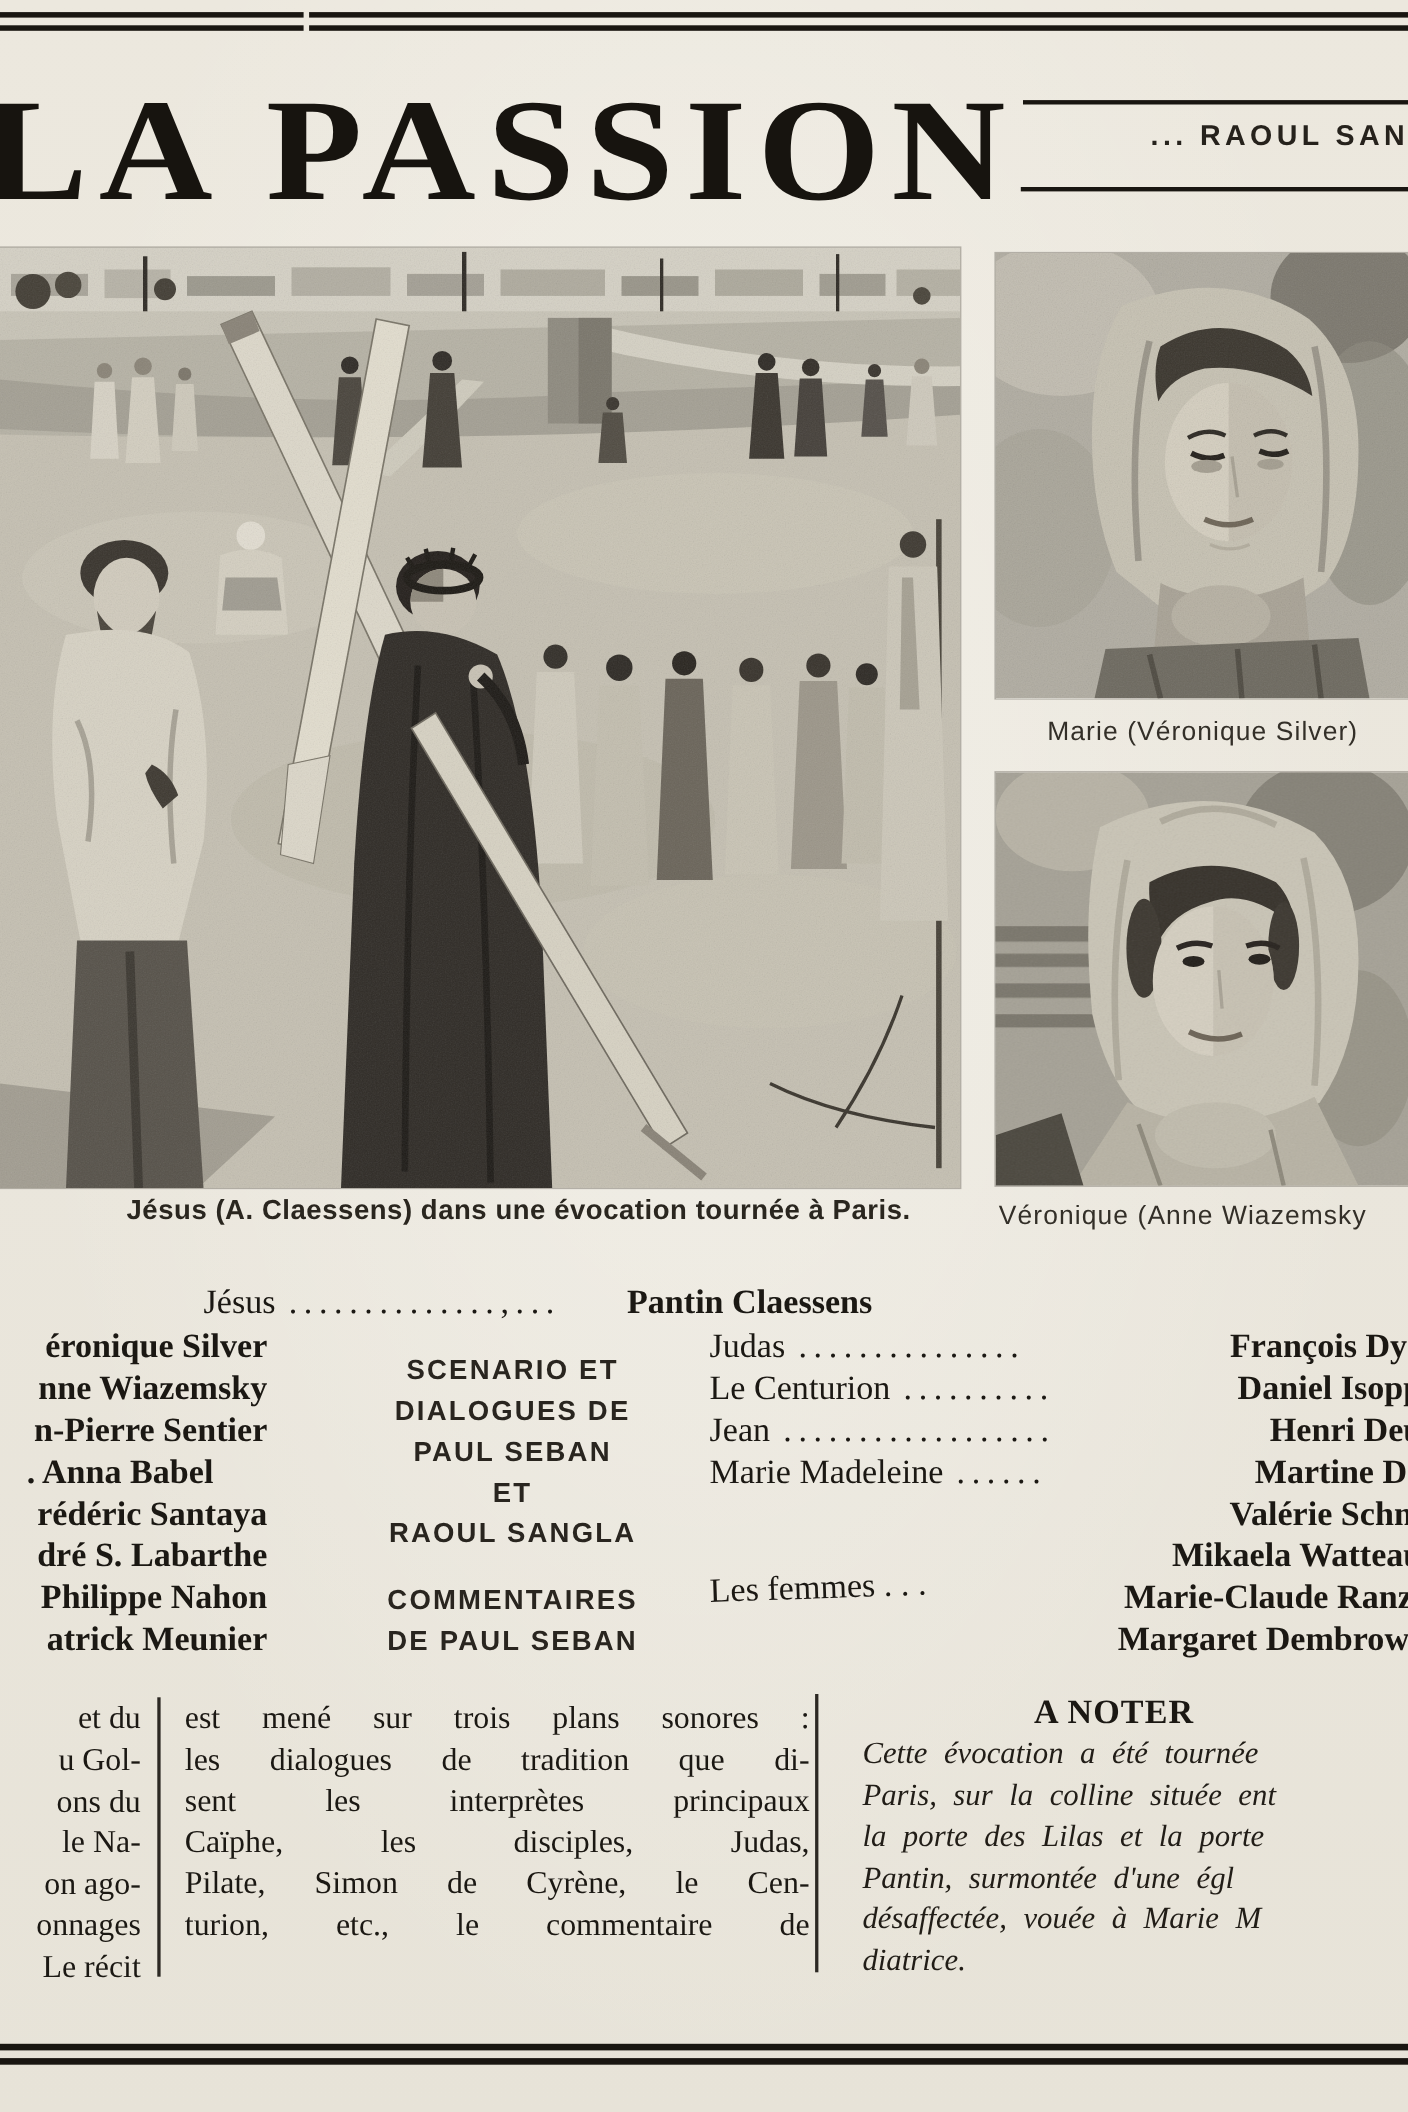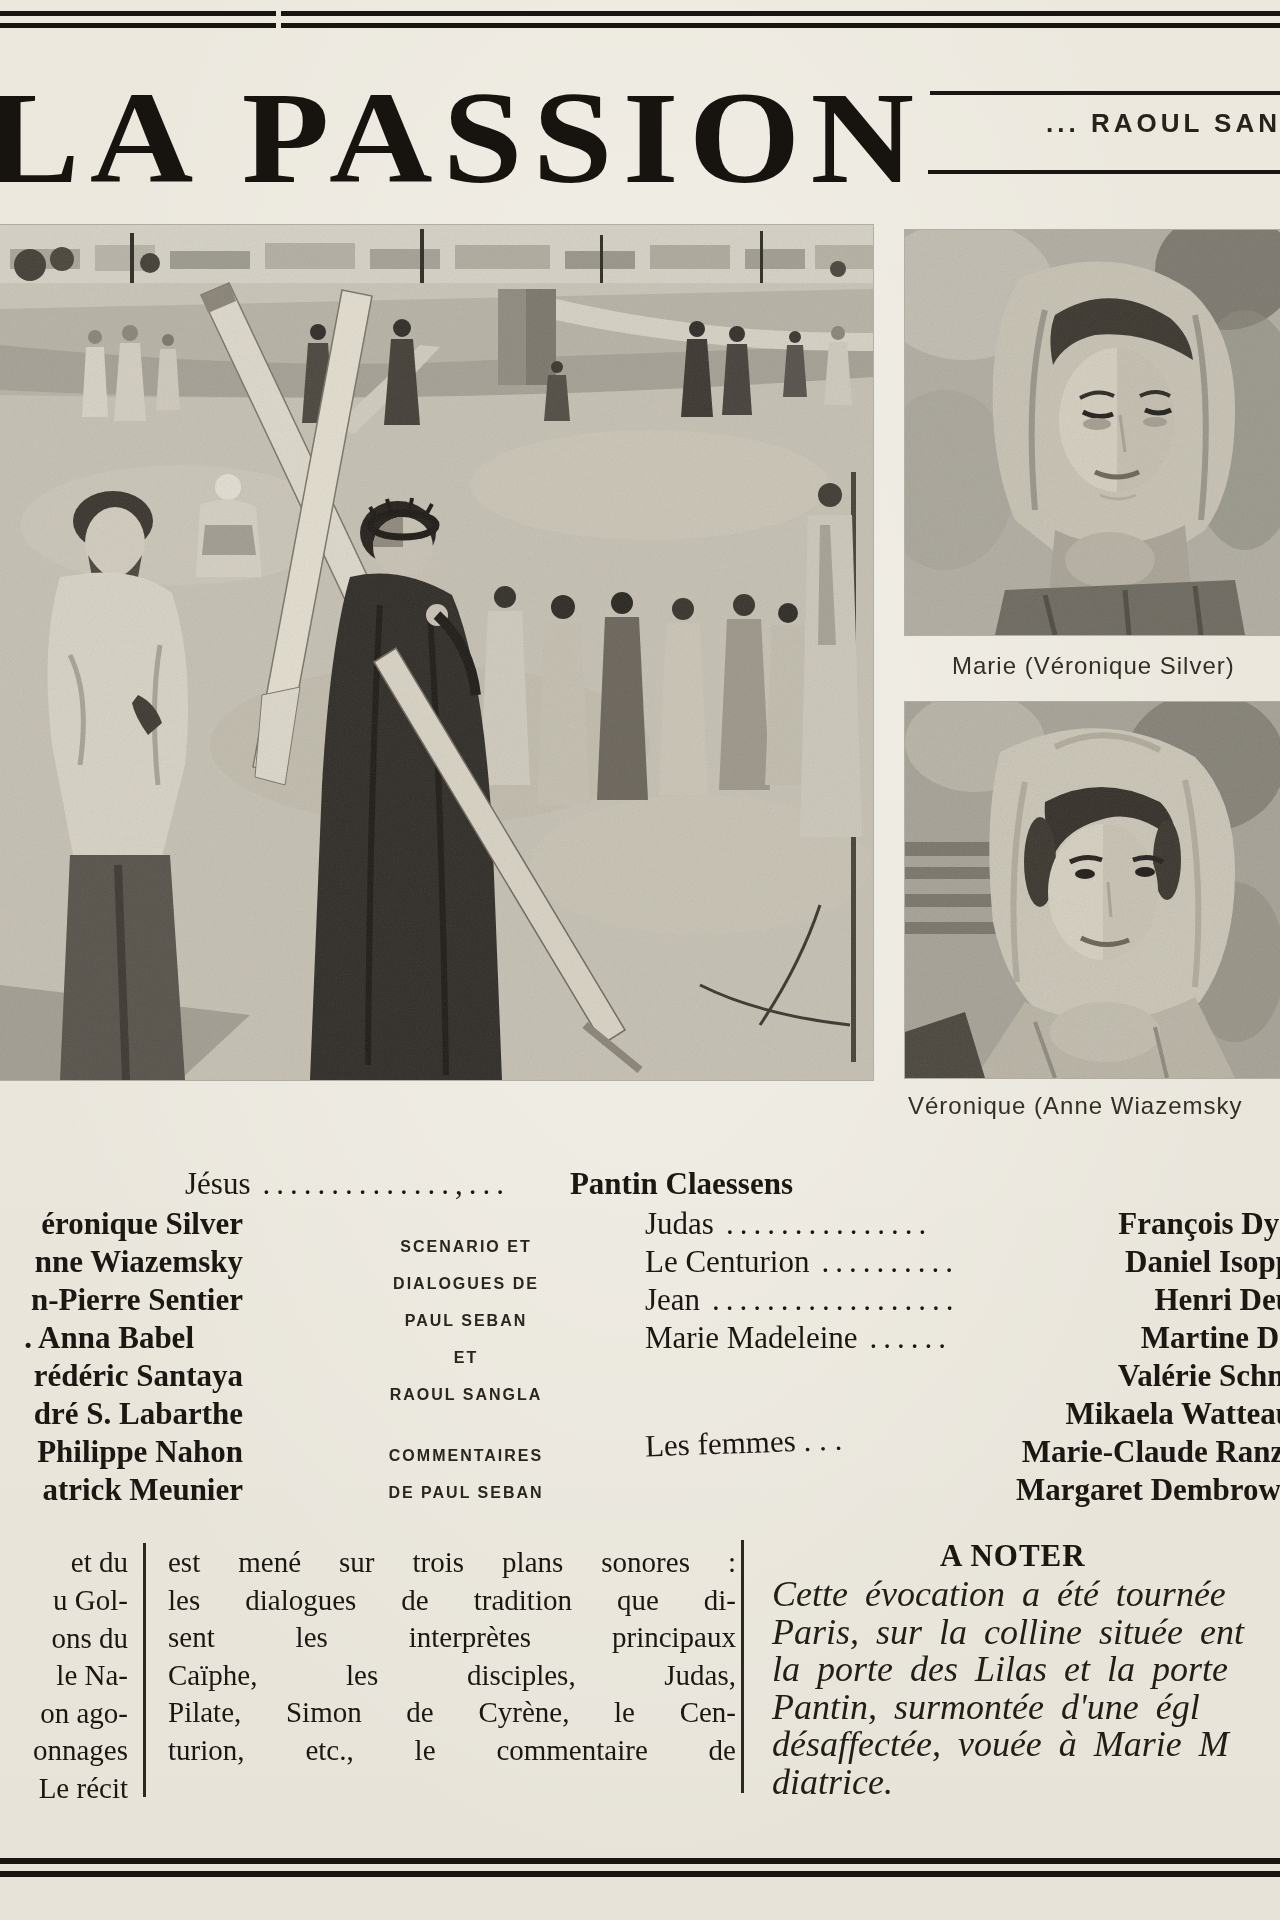--- a/index.html
+++ b/index.html
@@ -36,27 +36,27 @@
     font-size:24px;letter-spacing:1px;white-space:nowrap;
   }
   
   .cast-line{display:flex;align-items:flex-end;font-size:31px;line-height:36px;white-space:nowrap;}
   .cast-role{font-weight:400;}
   .cast-dots{flex:1;overflow:hidden;letter-spacing:6px;margin:0 12px;}
   .cast-name{font-weight:700;}
   .left-name{font-weight:700;font-size:31px;line-height:36px;white-space:nowrap;}
   .credits{
     font-family:"Liberation Sans",sans-serif;font-weight:700;color:#29251f;
-    font-size:16px;letter-spacing:2px;line-height:37px;text-align:center;white-space:nowrap;
+    font-size:25px;letter-spacing:2px;line-height:37px;text-align:center;white-space:nowrap;
   }
   
   .body-line{font-size:29px;line-height:37.5px;white-space:nowrap;}
   .mid-line{font-size:29px;line-height:37.6px;text-align:justify;text-align-last:justify;}
   .note-head{font-weight:700;font-size:31px;letter-spacing:1px;}
-  .note-line{font-style:italic;font-size:36px;line-height:37.6px;word-spacing:8px;white-space:nowrap;color:#211d17;}
+  .note-line{font-style:italic;font-size:28px;line-height:37.6px;word-spacing:8px;white-space:nowrap;color:#211d17;margin-left:12px;}
   .vdiv{background:#2c2823;width:3px;}
   .notch{background:#ece8de;}
 </style>
 </head>
 <body>
 
 <div class="page">
 
   <div class="abs rule" style="left:0;top:11px;width:1280px;height:5px;"></div>
   <div class="abs rule" style="left:0;top:23px;width:1280px;height:5px;"></div>
@@ -265,20 +265,21 @@
       <path d="M176,236 q24,12 48,2" stroke="#6b6254" stroke-width="5" fill="none"></path>
       <path d="M120,300 Q200,340 290,295 L330,376 L70,376 Z" fill="#bab5a6"></path>
       <ellipse cx="200" cy="330" rx="55" ry="30" fill="#c3beaf"></ellipse>
       <path d="M130,320 L150,376 M250,325 L262,376" stroke="#8f8a7c" stroke-width="4"></path>
       <path d="M0,330 L60,310 L80,376 L0,376 Z" fill="#49453c"></path>
       <rect width="375" height="376" filter="url(#grain)" opacity=".28" style="mix-blend-mode:multiply"></rect>
       <rect width="375" height="376" filter="url(#grain)" opacity=".14" style="mix-blend-mode:screen"></rect>
     </svg>
   </div>
 
+  <div class="abs caption-sans" style="left:115px;top:1086px;">Jésus (A. Claessens) dans une évocation tournée à Paris.</div>
   <div class="abs caption-med" style="left:908px;top:1092px;">Véronique (Anne Wiazemsky</div>
 
   <div class="abs cast-line" style="left:185px;top:1166px;width:608px;">
     <span class="cast-role">Jésus</span>
     <span class="cast-dots">..............,...</span>
     <span class="cast-name">Pantin Claessens</span>
   </div>
 
   <div class="abs left-name" style="right:1037px;top:1206px;margin-left:12px;">éronique Silver</div>
   <div class="abs left-name" style="right:1037px;top:1244px;">nne Wiazemsky</div>

